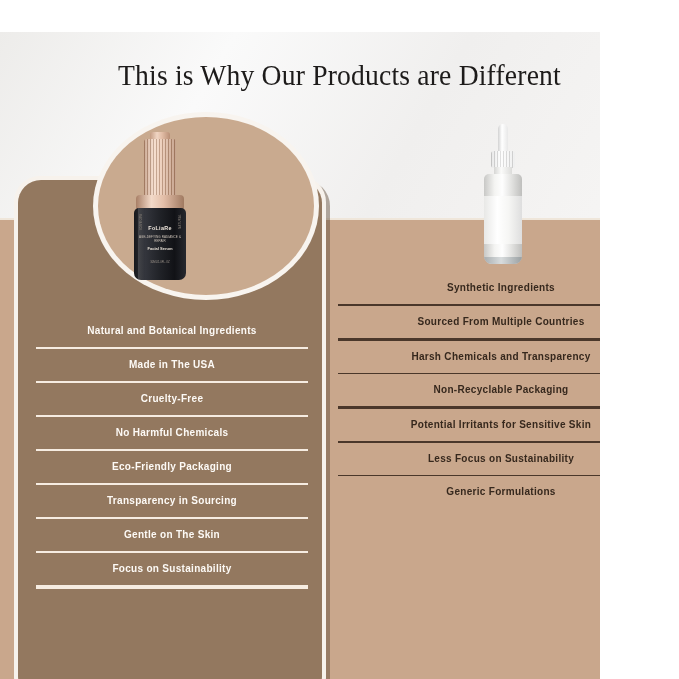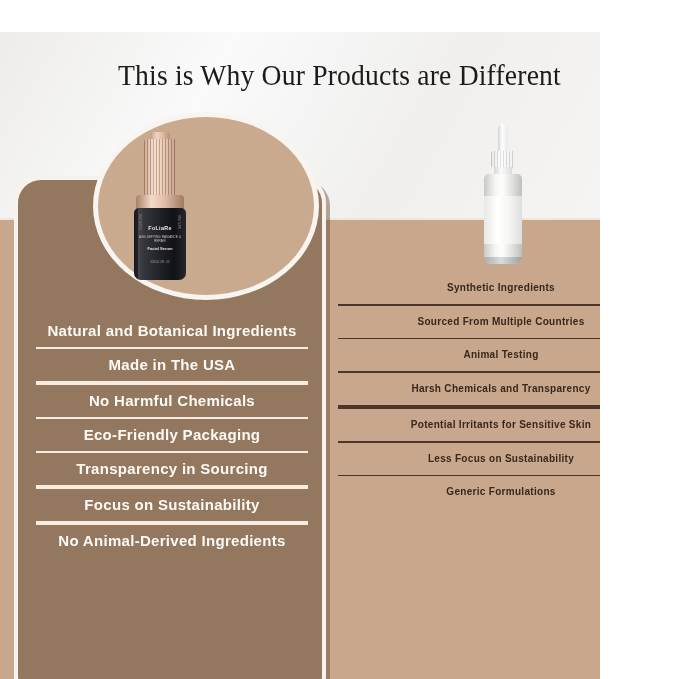--- a/index.html
+++ b/index.html
@@ -248,21 +248,21 @@
     left: 338px; top: 240px;
     width: 326px;
   }
   .item {
     text-align: center;
     font-weight: 700;
     letter-spacing: .3px;
   }
   .list-left .item {
     color: #fdfaf6;
-    font-size: 15px;
+    font-size: 10px;
     line-height: 19px;
     padding: 6px 0 7px;
   }
   .list-right .item {
     color: #36281d;
     font-size: 10px;
     line-height: 19px;
     padding: 6px 0 7px;
   }
   .divider {
@@ -313,43 +313,44 @@
       <div class="bd-sub">Facial Serum</div>
       <div class="bd-vol">30ML/1.0FL.OZ</div>
     </div>
   </div>
 
   <div class="list list-left" id="list-left">
       <div class="item">Natural and Botanical Ingredients</div>
       <div class="divider"></div>
       <div class="item">Made in The USA</div>
       <div class="divider"></div>
+      <div class="item">Cruelty-Free</div>
       <div class="divider"></div>
       <div class="item">No Harmful Chemicals</div>
       <div class="divider"></div>
       <div class="item">Eco-Friendly Packaging</div>
       <div class="divider"></div>
       <div class="item">Transparency in Sourcing</div>
       <div class="divider"></div>
+      <div class="item">Gentle on The Skin</div>
       <div class="divider"></div>
       <div class="item">Focus on Sustainability</div>
       <div class="divider"></div>
       <div class="divider"></div>
-      <div class="item">No Animal-Derived Ingredients</div>
     </div>
 
   <div class="list list-right" id="list-right">
       <div class="item">Synthetic Ingredients</div>
       <div class="divider"></div>
       <div class="item">Sourced From Multiple Countries</div>
       <div class="divider"></div>
-      <div class="item">Animal Testing</div>
       <div class="divider"></div>
       <div class="item">Harsh Chemicals and Transparency</div>
       <div class="divider"></div>
+      <div class="item">Non-Recyclable Packaging</div>
       <div class="divider"></div>
       <div class="divider"></div>
       <div class="item">Potential Irritants for Sensitive Skin</div>
       <div class="divider"></div>
       <div class="item">Less Focus on Sustainability</div>
       <div class="divider"></div>
       <div class="item">Generic Formulations</div>
     </div>
 
 </div>

